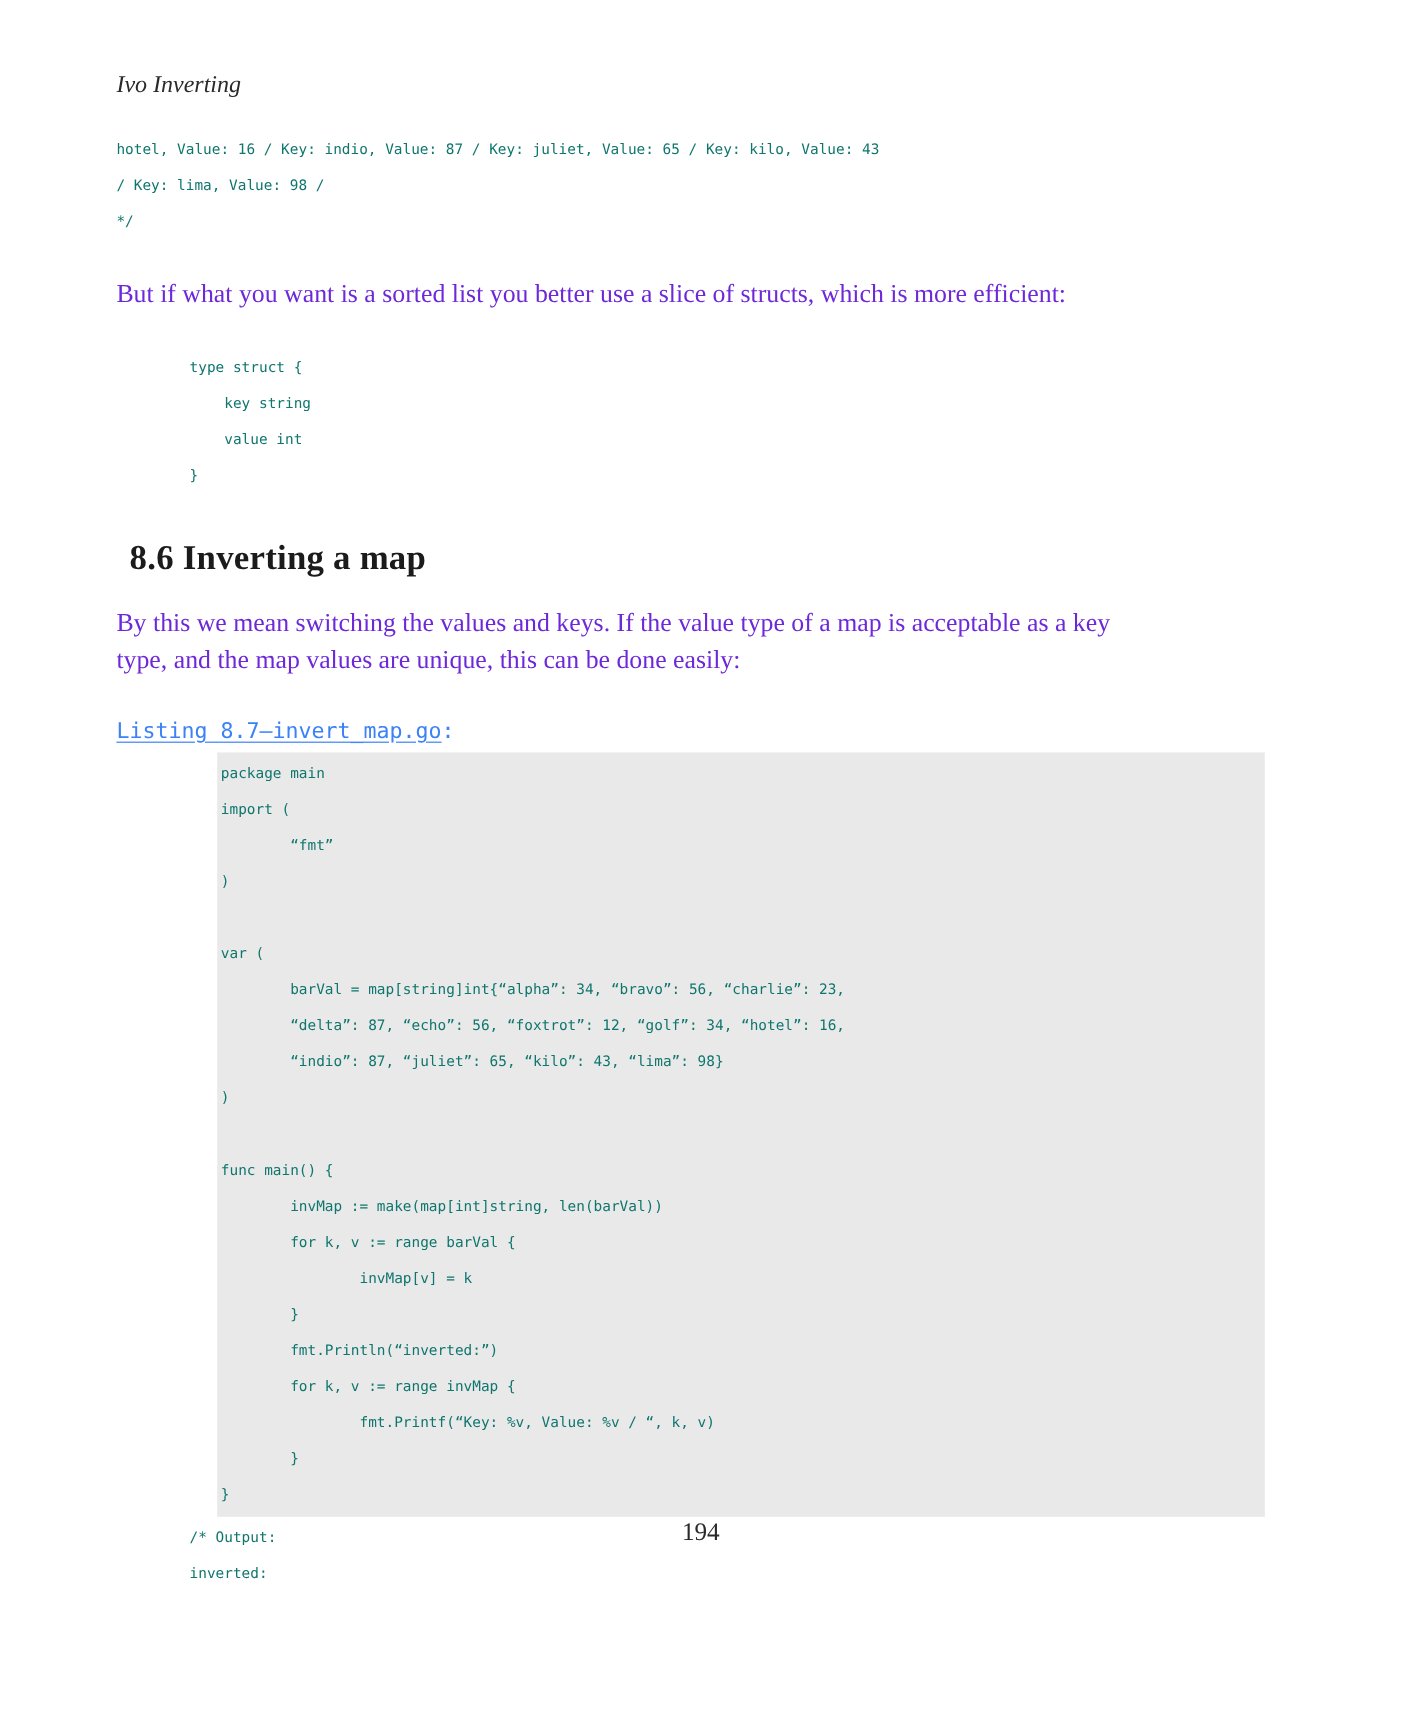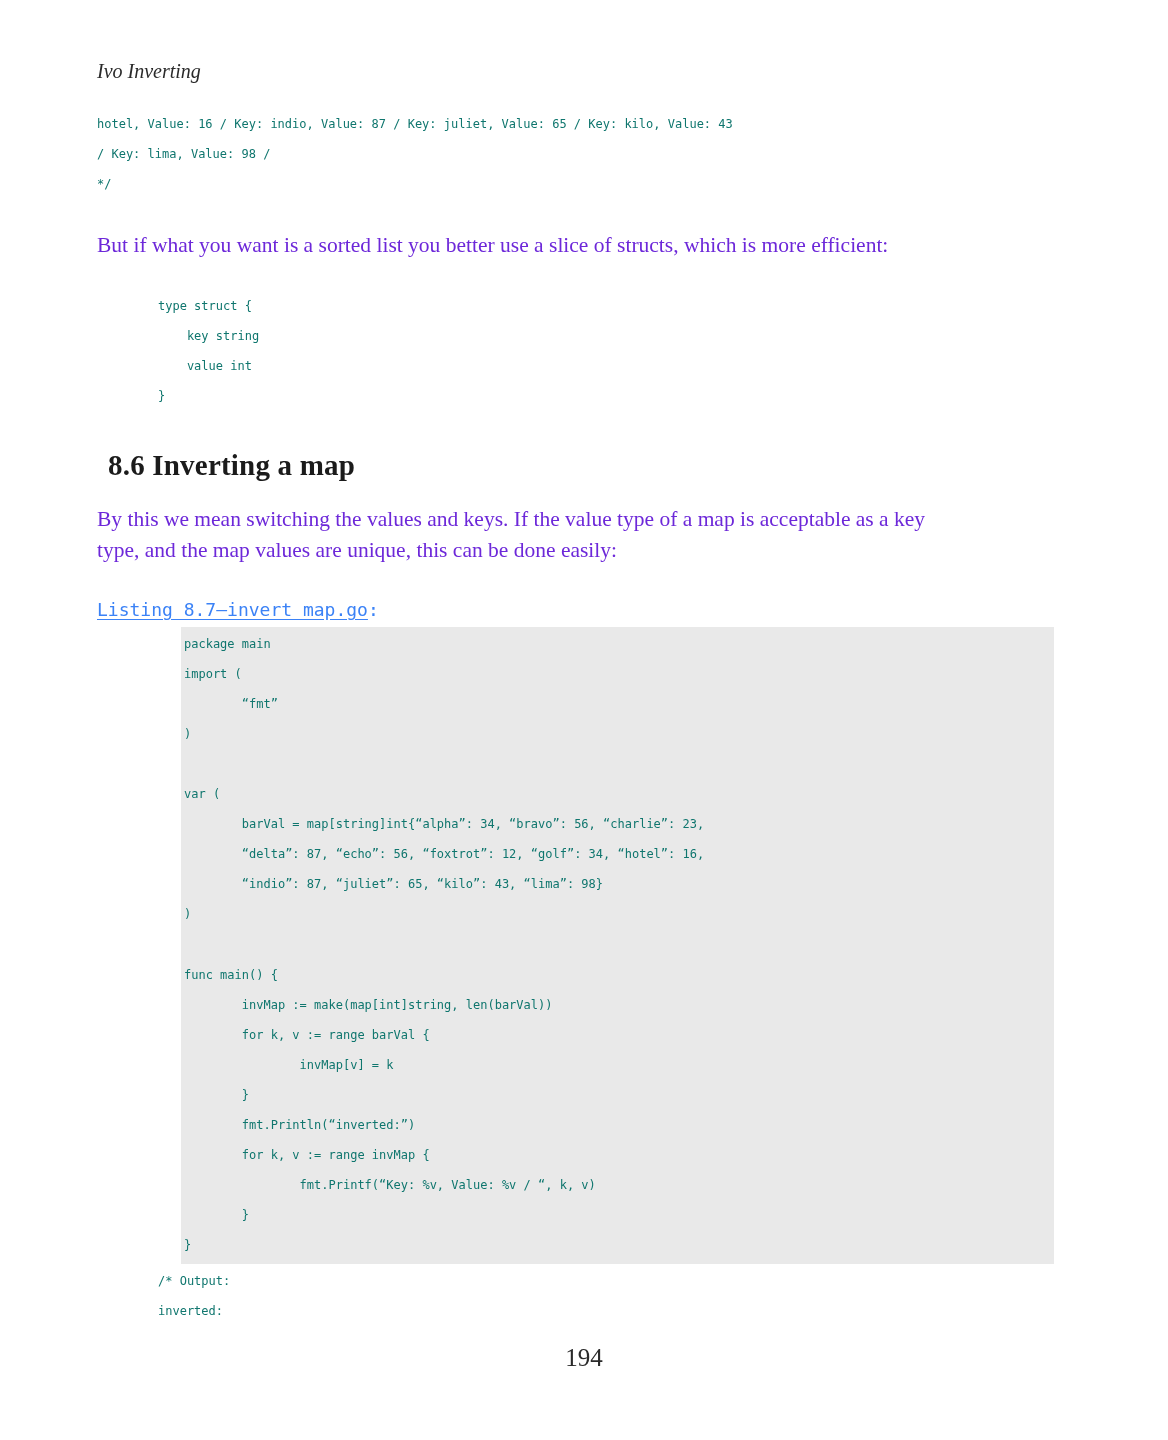--- a/index.html
+++ b/index.html
@@ -94,24 +94,24 @@
     padding: 2px 0 0 3px;
   }
   .block-tail {
     position: absolute;
     left: 158px;
     top: 1266px;
   }
   .page-number {
     position: absolute;
     left: 0;
-    top: 1344px;
+    top: 1264px;
     width: 100%;
     text-align: center;
-    font-size: 25px;
+    font-size: 21px;
     color: #2a2a2a;
   }
 </style>
 </head>
 <body>
 
 <div class="page">
 
   <div class="author">Ivo Inverting</div>
 

